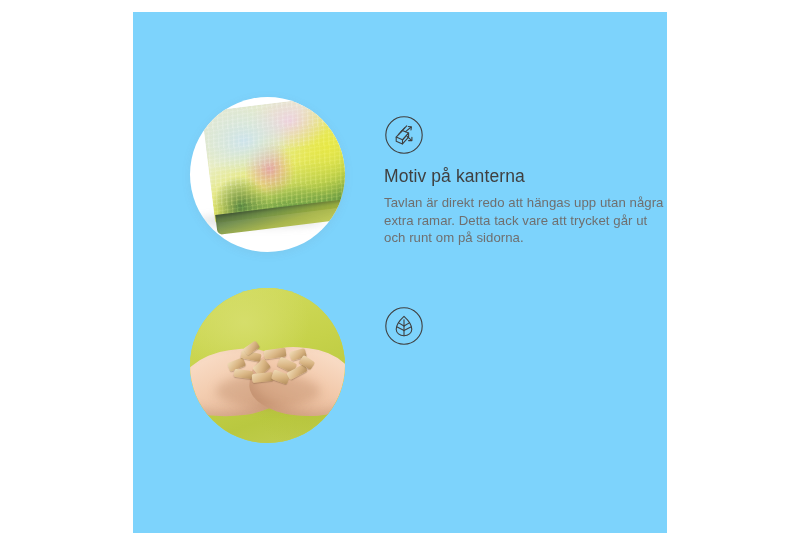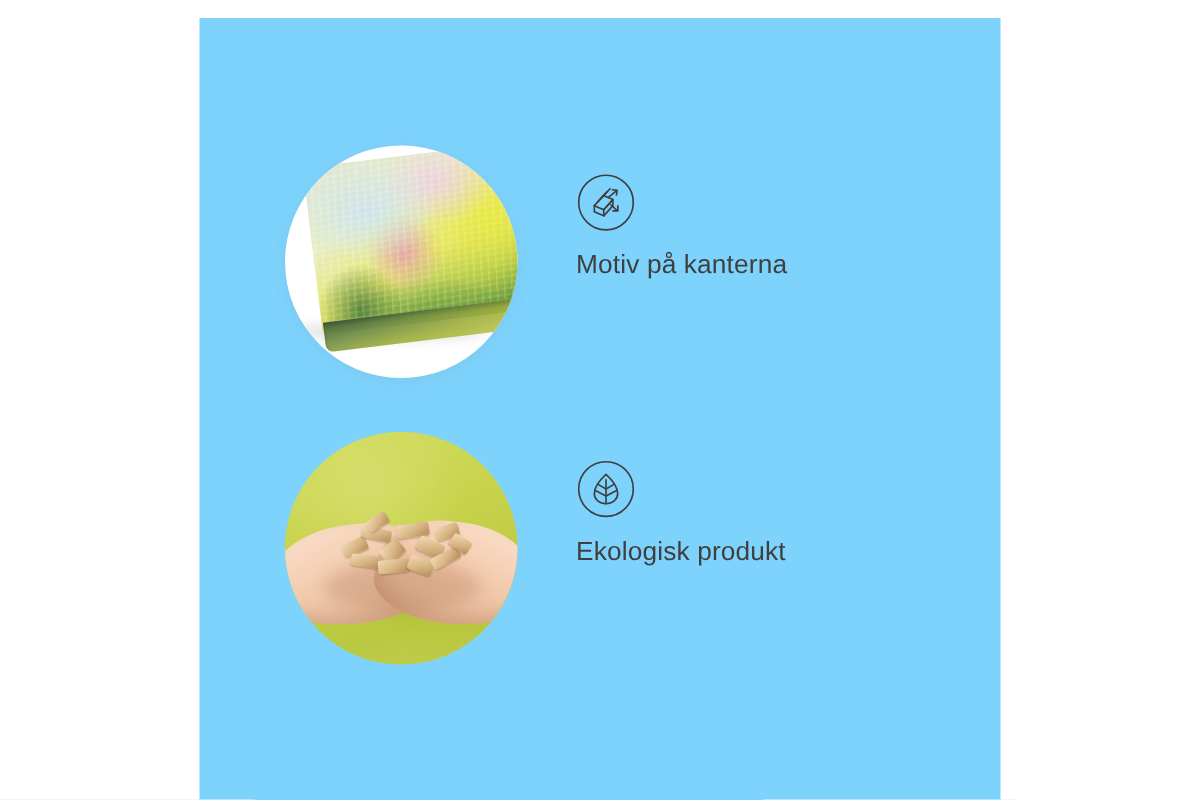--- a/index.html
+++ b/index.html
@@ -222,20 +222,21 @@
             <path d="M18.5 24.8 L24.6 18.0 L24.6 22.1 L18.5 28.9"></path>
             <path d="M14.5 19.6 L20.6 12.9"></path>
             <path d="M16.6 17.4 L22.7 10.8"></path>
             <path d="M21.6 16.6 L26.9 12.3"></path>
             <path d="M24.3 11.5 L27.4 11.9 L27.0 15.0"></path>
             <path d="M23.2 21.5 L27.3 25.2"></path>
             <path d="M27.9 22.2 L27.9 25.6 L24.6 25.6"></path>
           </svg>
         </div>
         <h3 class="feature-title">Motiv på kanterna</h3>
+        <p class="feature-body">Tavlan är direkt redo att hängas upp utan några extra ramar. Detta tack vare att trycket går ut och runt om på sidorna.</p>
       </div>
     </div>
 
     <div class="feature feature-2">
 
       <div class="photo-circle c2">
         <div class="eco-bg"></div>
         <div class="hand-left"></div>
         <div class="hand-right"></div>
         <div class="palm-shade"></div>
@@ -260,18 +261,17 @@
           <svg width="40" height="40" viewBox="0 0 40 40" fill="none" stroke="#3f3f3f" stroke-width="1.1" stroke-linecap="round" stroke-linejoin="round">
             <circle cx="20" cy="20" r="18.2"></circle>
             <path d="M20 10.3 C14.6 15.2 12.2 19.6 12.2 23.2 C12.2 26.9 15.7 29.8 20 29.8 C24.3 29.8 27.8 26.9 27.8 23.2 C27.8 19.6 25.4 15.2 20 10.3 Z"></path>
             <path d="M20 13.8 L20 29.8"></path>
             <path d="M20 20.0 L14.7 16.9"></path>
             <path d="M20 20.0 L25.3 16.9"></path>
             <path d="M20 24.6 L13.2 21.1"></path>
             <path d="M20 24.6 L26.8 21.1"></path>
           </svg>
         </div>
-        <h3 class="feature-title">Ekologisk produkt</h3>
       </div>
     </div>
 
   </div>
 </div>
 
 </body></html>

